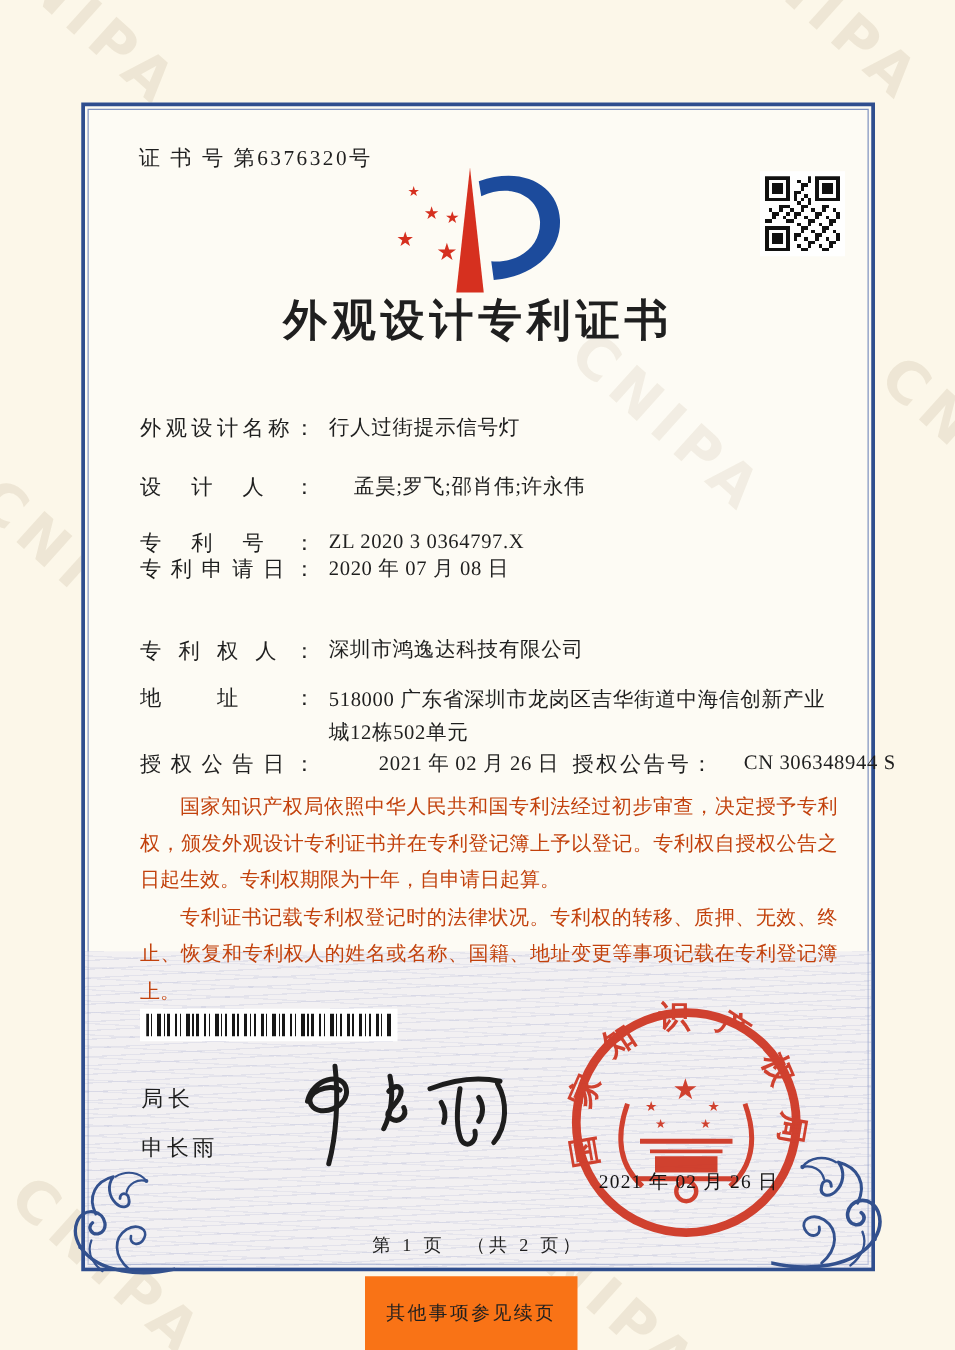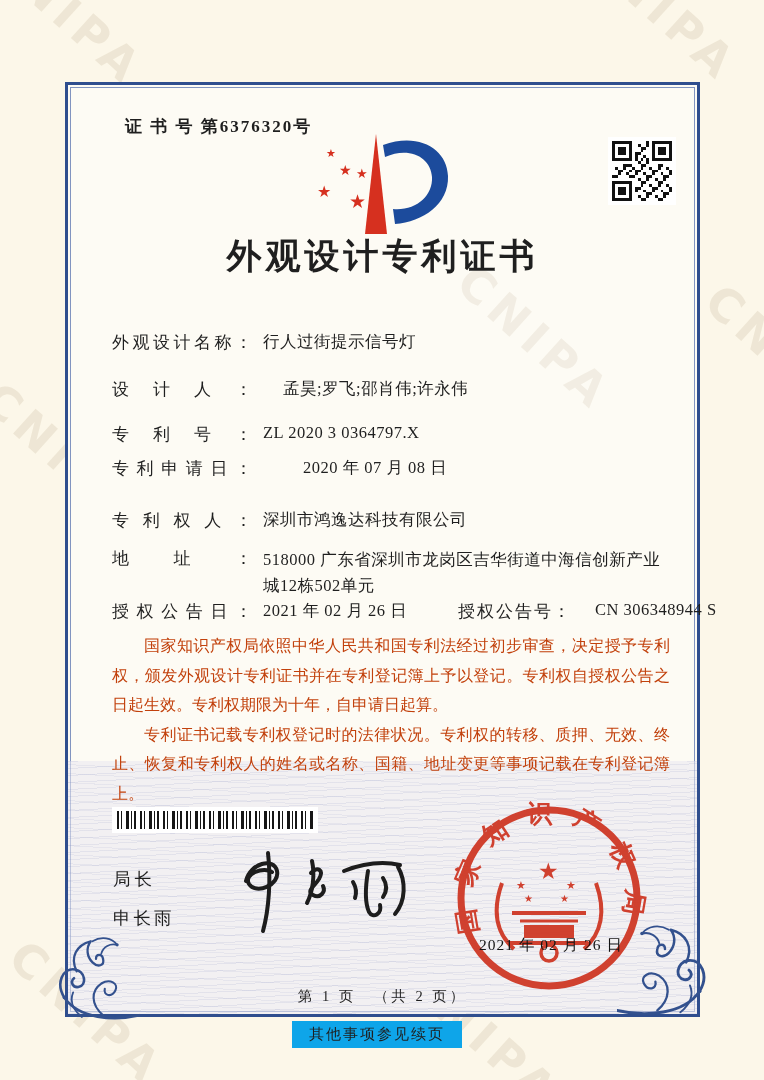--- a/index.html
+++ b/index.html
@@ -15,21 +15,21 @@
   
   .panel{position:absolute;left:65px;top:82px;width:629px;height:929px;
          background:#fdfbf4;border:3px solid #2f4e8e;z-index:1;}
   .panel-inner{position:absolute;inset:2px;border:1px solid #8194c0;pointer-events:none;}
   .waves{position:absolute;left:0;right:0;top:676px;bottom:0;z-index:0;
          background-color:rgba(233,231,241,0.55);
          background-image:
            repeating-linear-gradient(177deg, rgba(122,132,186,0.13) 0 1px, transparent 1px 7px),
            repeating-linear-gradient(183deg, rgba(122,132,186,0.10) 0 1px, transparent 1px 9px);}
 
-  .cert-no{position:absolute;left:57px;top:30px;font-size:17px;letter-spacing:2px;z-index:2;font-weight:bold;}
+  .cert-no{position:absolute;left:43px;top:30px;font-size:17px;letter-spacing:2px;z-index:2;}
 
   .logo{position:absolute;left:245px;top:46px;width:142px;height:108px;z-index:2;}
   .qr{position:absolute;left:540px;top:52px;width:68px;height:68px;background:#fff;
       padding:4px;box-sizing:border-box;z-index:2;}
   .qr svg{display:block;width:100%;height:100%;}
 
   .title{position:absolute;left:0;right:0;top:148px;text-align:center;font-size:35px;
          font-weight:bold;letter-spacing:4px;z-index:2;}
 
   .fields{position:absolute;left:44px;top:0;width:560px;z-index:2;font-size:17px;}
@@ -62,22 +62,22 @@
              font-size:15.5px;letter-spacing:1px;color:#141414;z-index:2;}
 
   .page-ind{position:absolute;left:0;right:0;top:902px;text-align:center;font-size:14.5px;
             letter-spacing:3px;z-index:2;}
 
   .flourish{position:absolute;z-index:3;}
   .flourish svg{display:block;width:100%;height:100%;}
   .flourish-left{left:50px;top:936px;width:92px;height:88px;}
   .flourish-right{left:616px;top:924px;width:98px;height:96px;transform:scaleX(-1);}
 
-  .cont-note{position:absolute;left:292px;top:1021px;background:#0ea5e9;
-             padding:4px 17px;font-size:15px;letter-spacing:2px;z-index:3;}
+  .cont-note{position:absolute;left:292px;top:1021px;background:#f97316;
+             padding:20px 17px;font-size:15px;letter-spacing:2px;z-index:3;}
 </style>
 </head>
 <body>
 
 <div class="wm" style="left:-28px;top:-14px;">CNIPA</div>
 <div class="wm" style="left:566px;top:-18px;">CNIPA</div>
 <div class="wm" style="left:-34px;top:428px;">CNIPA</div>
 <div class="wm" style="left:688px;top:330px;">CNIPA</div>
 <div class="wm" style="left:-8px;top:986px;">CNIPA</div>
 <div class="wm" style="left:388px;top:1010px;">CNIPA</div>
@@ -210,33 +210,33 @@
       <span class="fvalue">行人过街提示信号灯</span>
     </div>
     <div class="frow" style="top:293px;gap:20px;">
       <span class="flabel">设计人：</span>
       <span class="fvalue">孟昊;罗飞;邵肖伟;许永伟</span>
     </div>
     <div class="frow" style="top:338px;">
       <span class="flabel">专利号：</span>
       <span class="fvalue">ZL 2020 3 0364797.X</span>
     </div>
-    <div class="frow" style="top:372px;gap:40px;">
+    <div class="frow" style="top:359px;">
       <span class="flabel">专利申请日：</span>
       <span class="fvalue">2020 年 07 月 08 日</span>
     </div>
     <div class="frow" style="top:424px;">
       <span class="flabel">专利权人：</span>
       <span class="fvalue">深圳市鸿逸达科技有限公司</span>
     </div>
     <div class="frow" style="top:462px;">
       <span class="flabel">地址：</span>
       <span class="fvalue wrap">518000 广东省深圳市龙岗区吉华街道中海信创新产业城12栋502单元</span>
     </div>
-    <div class="frow" style="top:515px;width:560px;">
+    <div class="frow" style="top:515px;width:560px;gap:40px;">
       <span class="flabel">授权公告日：</span>
       <span class="fvalue">2021 年 02 月 26 日</span>
       <span class="grant-right">
         <span class="flabel">授权公告号：</span>
         <span class="fvalue">CN 306348944 S</span>
       </span>
     </div>
   </div>
 
   <div class="bodytext">

